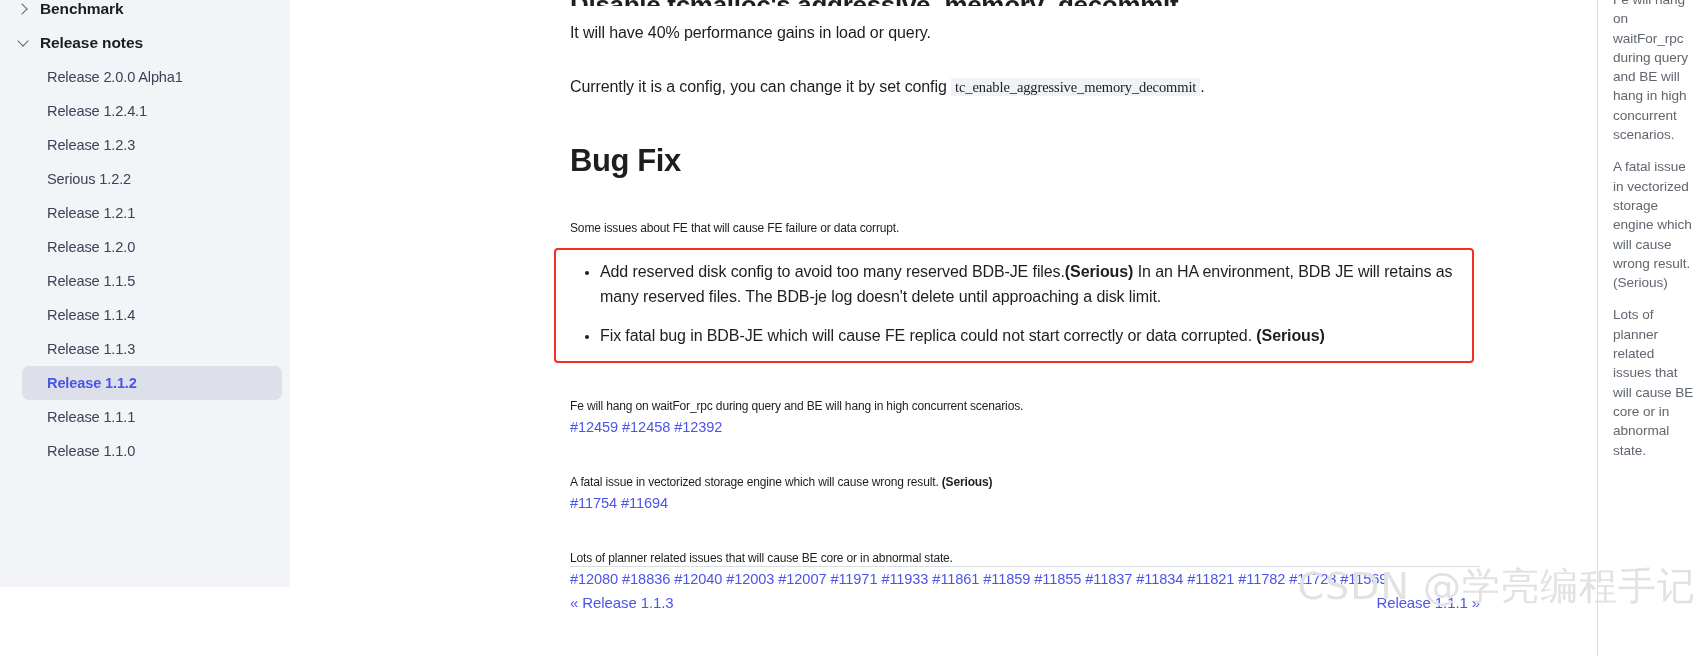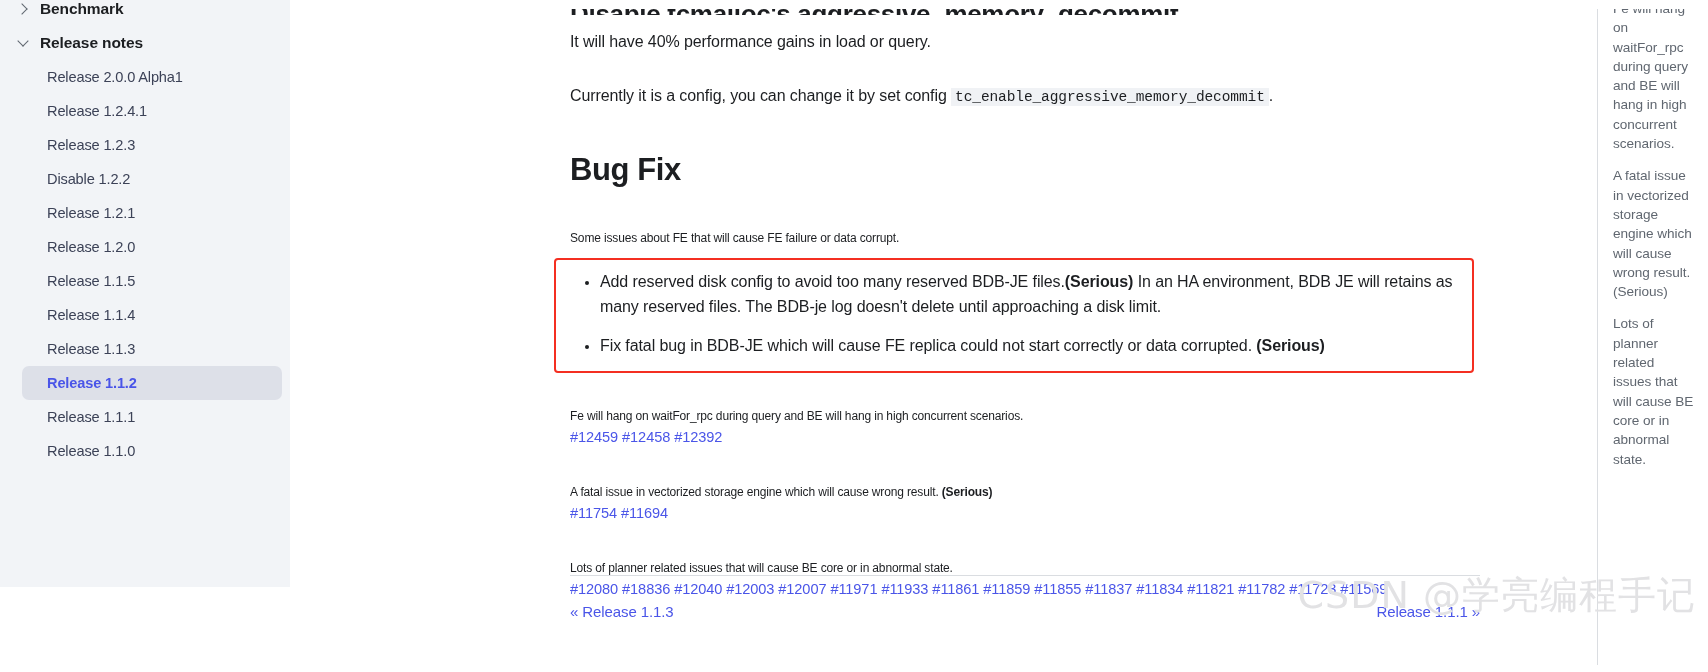--- a/index.html
+++ b/index.html
@@ -81,21 +81,20 @@
     font-weight: 700;
   }
 
   
   .main {
     flex: 1 1 auto;
     position: relative;
     height: 656px;
     background: #fff;
     overflow: hidden;
-    margin-top: 9px;
   }
   .doc {
     position: absolute;
     left: 280px;
     top: -8px;
     width: 910px;
     font-size: 16px;
     line-height: 1.6;
     color: #1c1e21;
   }
@@ -110,21 +109,21 @@
     line-height: 1;
   }
   .para {
     margin: 14px 0 0 0;
     font-size: 16px;
     line-height: 1.62;
     letter-spacing: -0.1px;
   }
   .para.second { margin-top: 28px; }
   code.inline {
-    font-family: Liberation Mono, monospace;
+    font-family: Liberation Serif, serif;
     background: #f0f2f5;
     border-radius: 0;
     padding: 1px 4px;
     font-size: 14.5px;
     color: #1c1e21;
   }
   h2.bugfix {
     font-size: 31px;
     font-weight: 700;
     margin: 36px 0 0 0;
@@ -249,21 +248,21 @@
       <span>Benchmark</span>
     </div>
     <div class="nav-group-head">
       <span class="chev down"></span>
       <span>Release notes</span>
     </div>
 
     <div class="nav-item">Release 2.0.0 Alpha1</div>
     <div class="nav-item">Release 1.2.4.1</div>
     <div class="nav-item">Release 1.2.3</div>
-    <div class="nav-item">Disable 1.2.2</div>
+    <div class="nav-item">Serious 1.2.2</div>
     <div class="nav-item">Release 1.2.1</div>
     <div class="nav-item">Release 1.2.0</div>
     <div class="nav-item">Release 1.1.5</div>
     <div class="nav-item">Release 1.1.4</div>
     <div class="nav-item">Release 1.1.3</div>
     <div class="nav-item active">Release 1.1.2</div>
     <div class="nav-item">Release 1.1.1</div>
     <div class="nav-item">Release 1.1.0</div>
   </nav>
 

